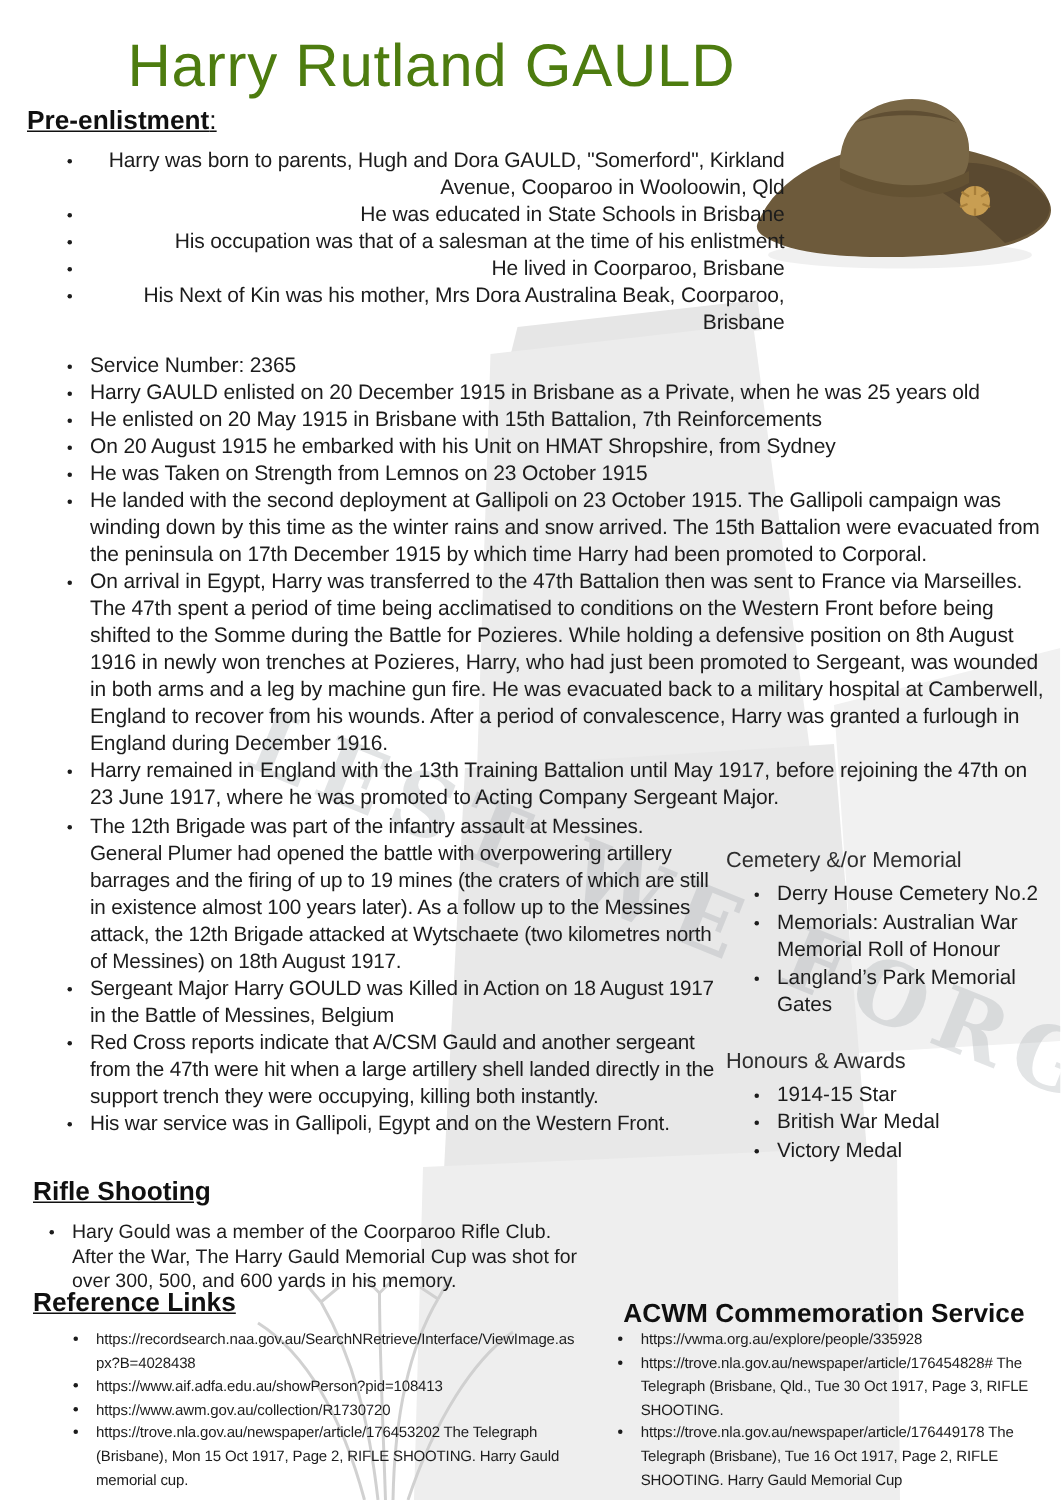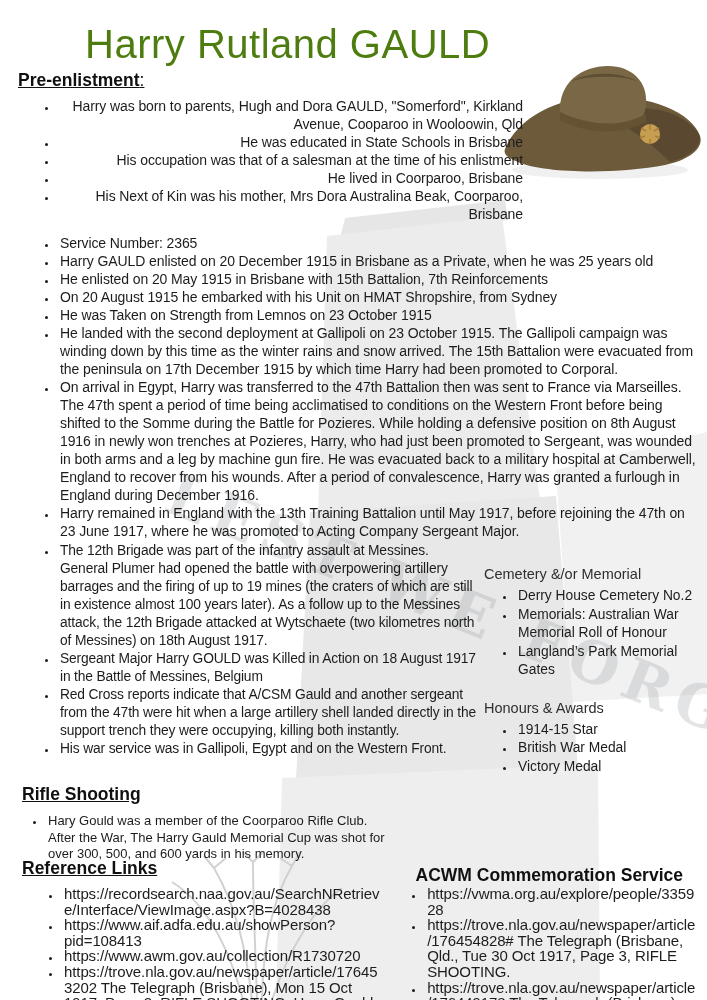--- a/index.html
+++ b/index.html
@@ -42,21 +42,21 @@
   .riflerow{position:absolute;left:22px;top:784px;width:663px;display:flex;align-items:flex-start;flex-direction:column;}
   .rifle{width:372px;}
   .rifle ul{padding-left:24px;margin-top:8px;}
   .rifle li{font-size:13px;line-height:16.5px;}
   .acwm{margin:2px 2px 0 auto;font-size:17.5px;font-weight:bold;color:#101010;}
   .refs{position:absolute;left:22px;top:858px;width:676px;}
   .refcols{display:flex;margin-top:7px;}
   .refcols ul{margin:0;}
   .ref-left{width:360px;padding-left:22px;}
   .ref-right{width:304px;padding-left:18px;margin-left:2px;}
-  .refs li{font-size:15px;line-height:15.6px;letter-spacing:-0.1px;overflow-wrap:anywhere;}
+  .refs li{font-size:10px;line-height:15.6px;letter-spacing:-0.1px;overflow-wrap:anywhere;}
 </style>
 </head>
 <body>
 
 <div class="page">
 
   <div class="bg">
     <svg width="707" height="1000" viewBox="0 0 707 1000">
       <polygon points="556,470 707,432 707,694 572,702" fill="#f1f1f1"></polygon>
       <polygon points="345,218 505,200 508,220 340,238" fill="#e6e6e6"></polygon>

